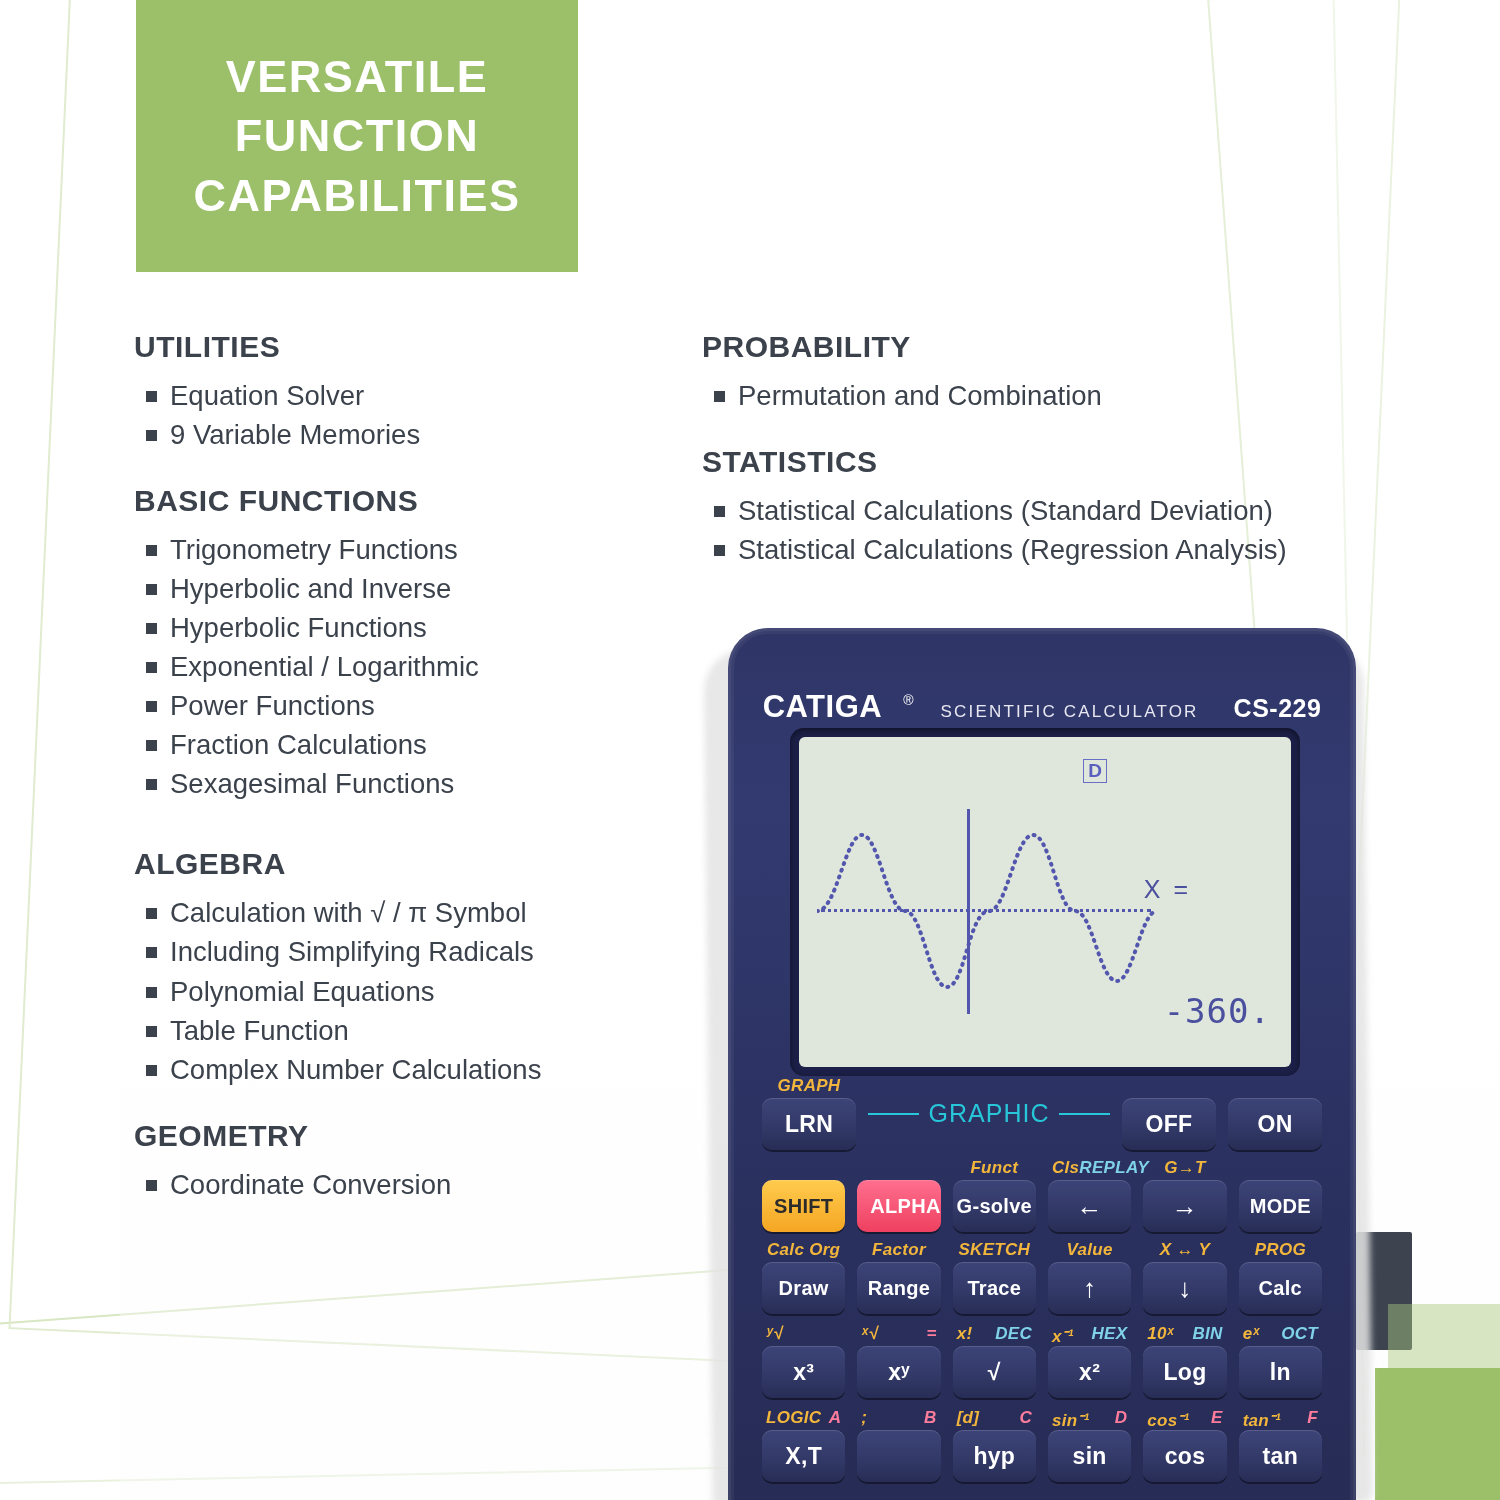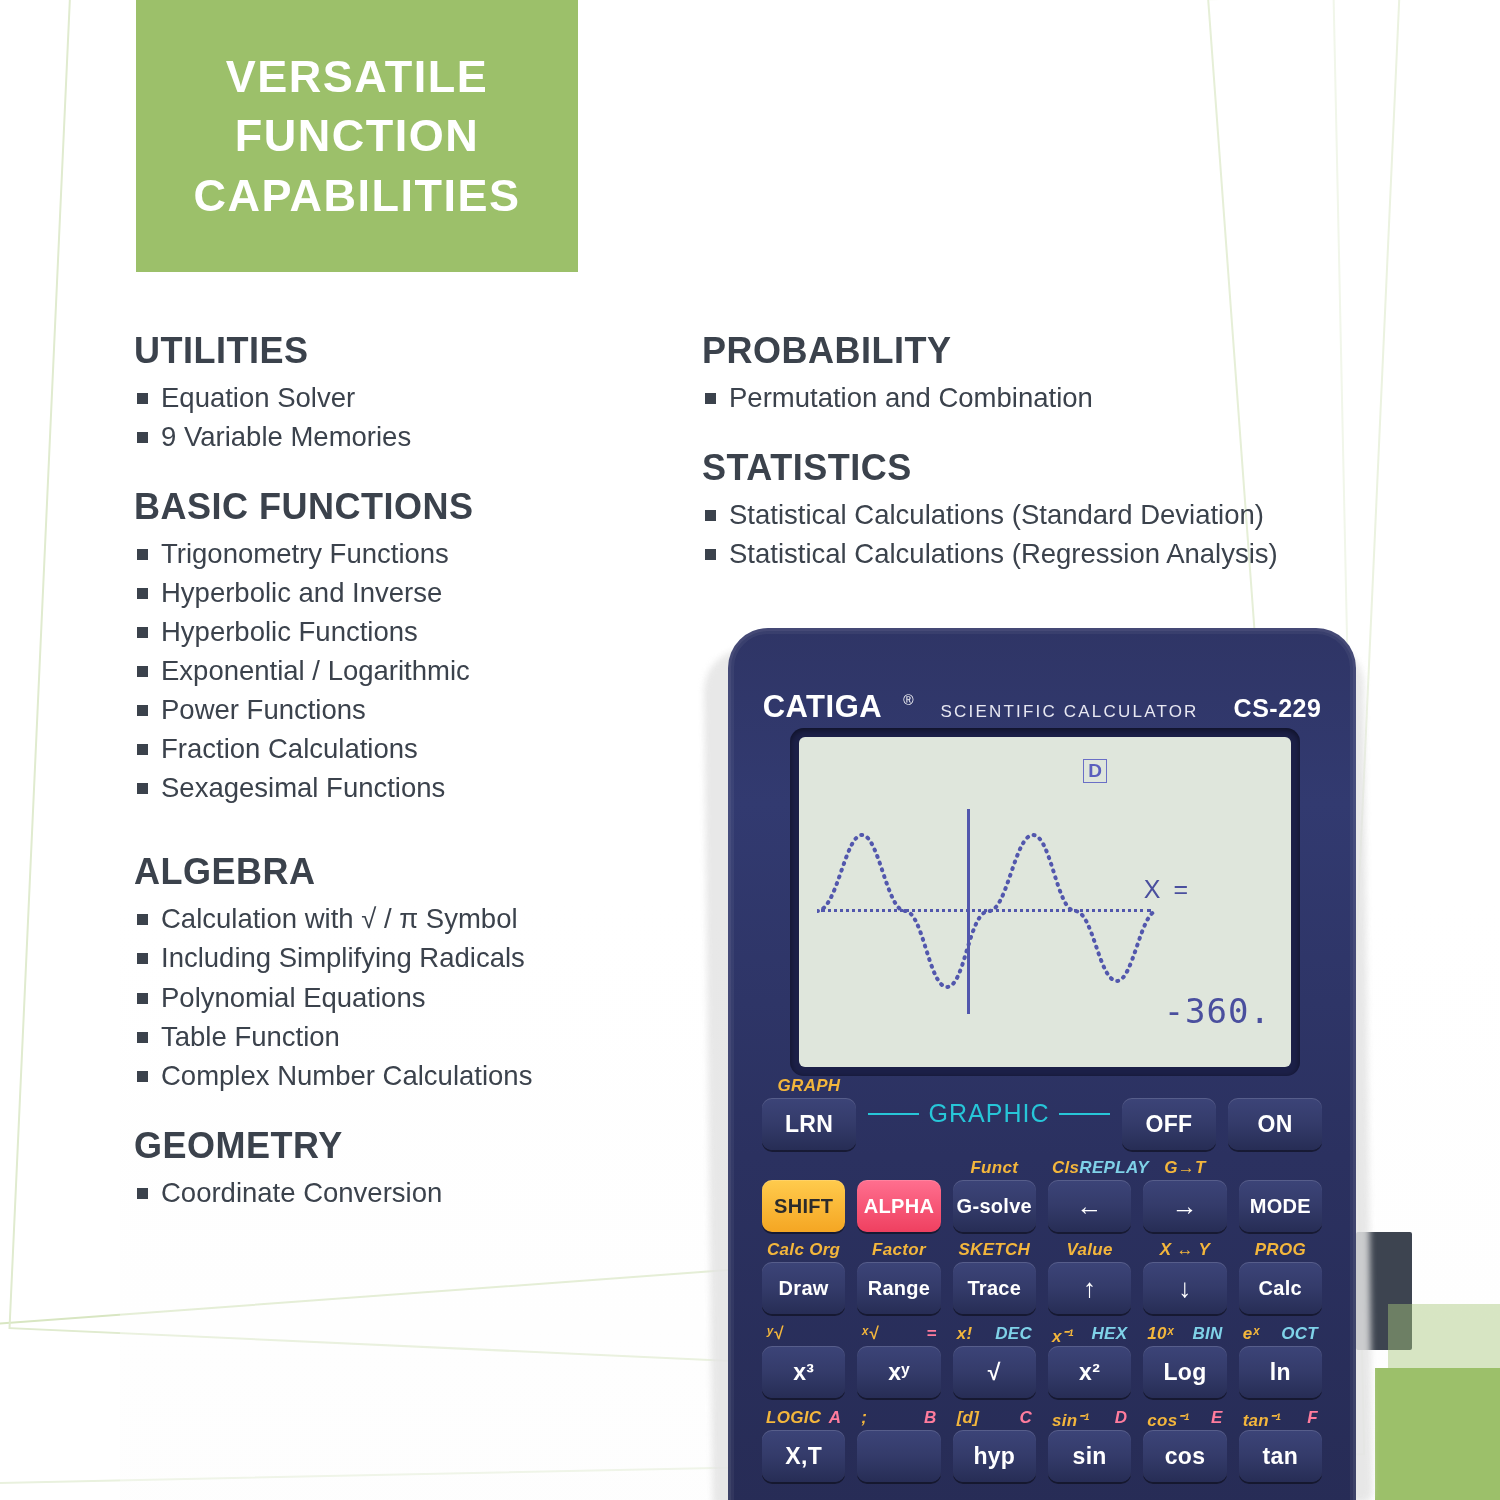--- a/index.html
+++ b/index.html
@@ -130,30 +130,30 @@
   .col-right {
     position: absolute;
     left: 702px;
     top: 330px;
     width: 770px;
   }
   .group {
     margin-bottom: 30px;
   }
   .group-title {
-    font-size: 36px;
+    font-size: 30px;
     font-weight: 700;
     color: #3b424c;
     letter-spacing: .5px;
     margin: 0 0 6px 0;
     text-transform: uppercase;
   }
   ul.items {
     list-style: none;
-    margin: 3px;
+    margin: 12px;
     padding: 0;
   }
   ul.items li {
     display: flex;
     align-items: baseline;
     font-size: 27.5px;
     color: #3b424c;
     line-height: 1.42;
     white-space: nowrap;
   }
@@ -347,20 +347,21 @@
     background: linear-gradient(180deg,#ffcb4d 0%,#f5a623 100%);
     color: #2b2b2b;
     font-weight: 700;
     font-size: 20px;
   }
   .key.alpha {
     background: linear-gradient(180deg,#ff6f8f 0%,#ef4060 100%);
     color: #ffffff;
     font-weight: 700;
     font-size: 20px;
+    justify-content: flex-end;
   }
   .key-label {
     position: absolute;
     top: -22px;
     left: 0;
     right: 0;
     text-align: center;
     font-size: 17px;
     font-style: italic;
     font-weight: 700;

